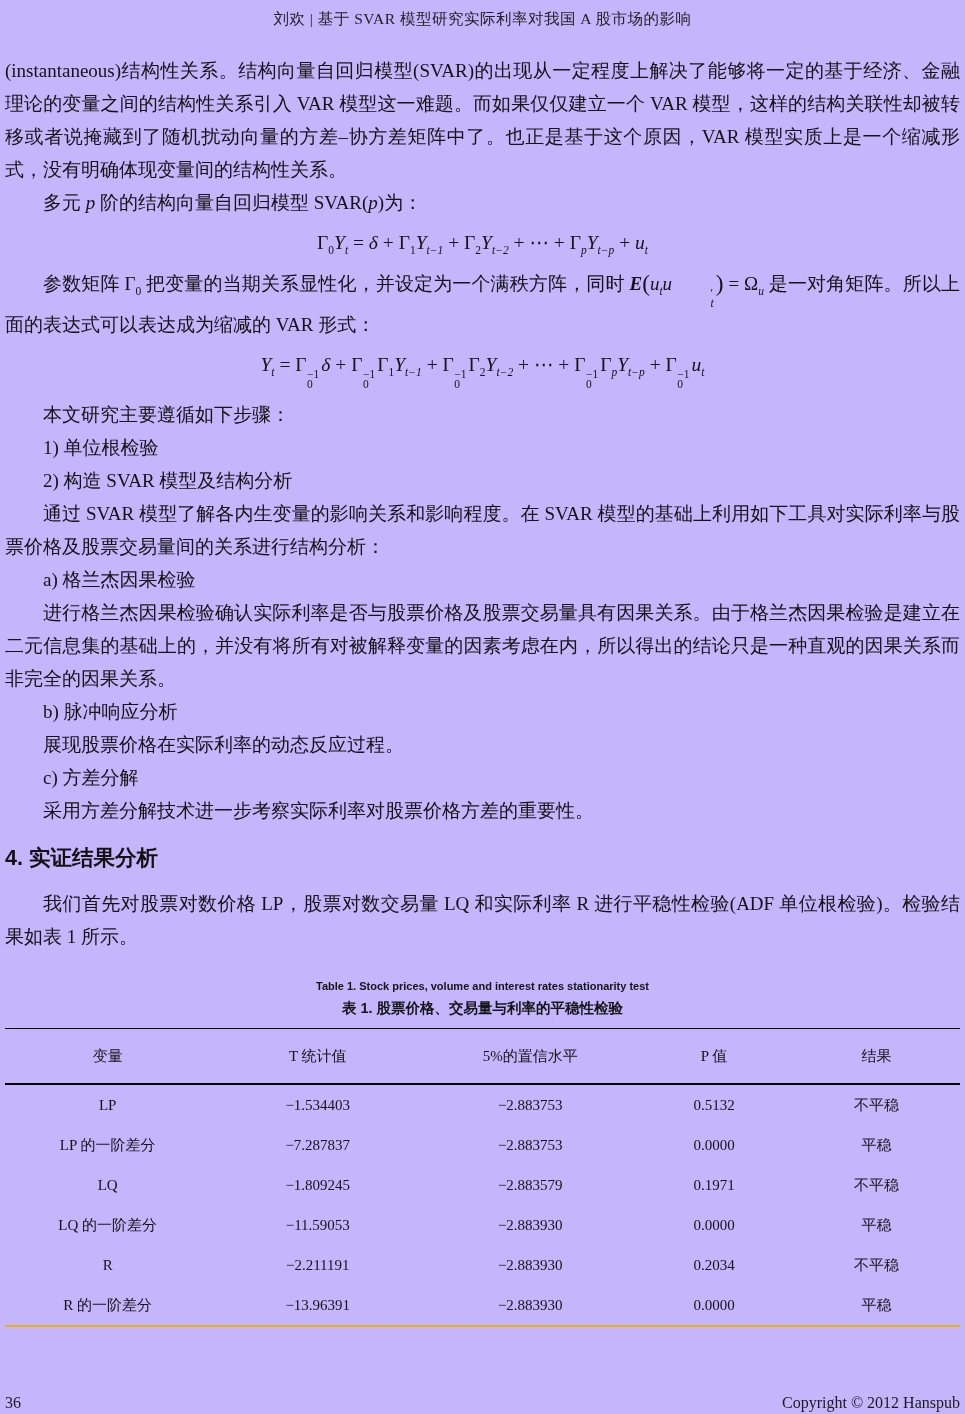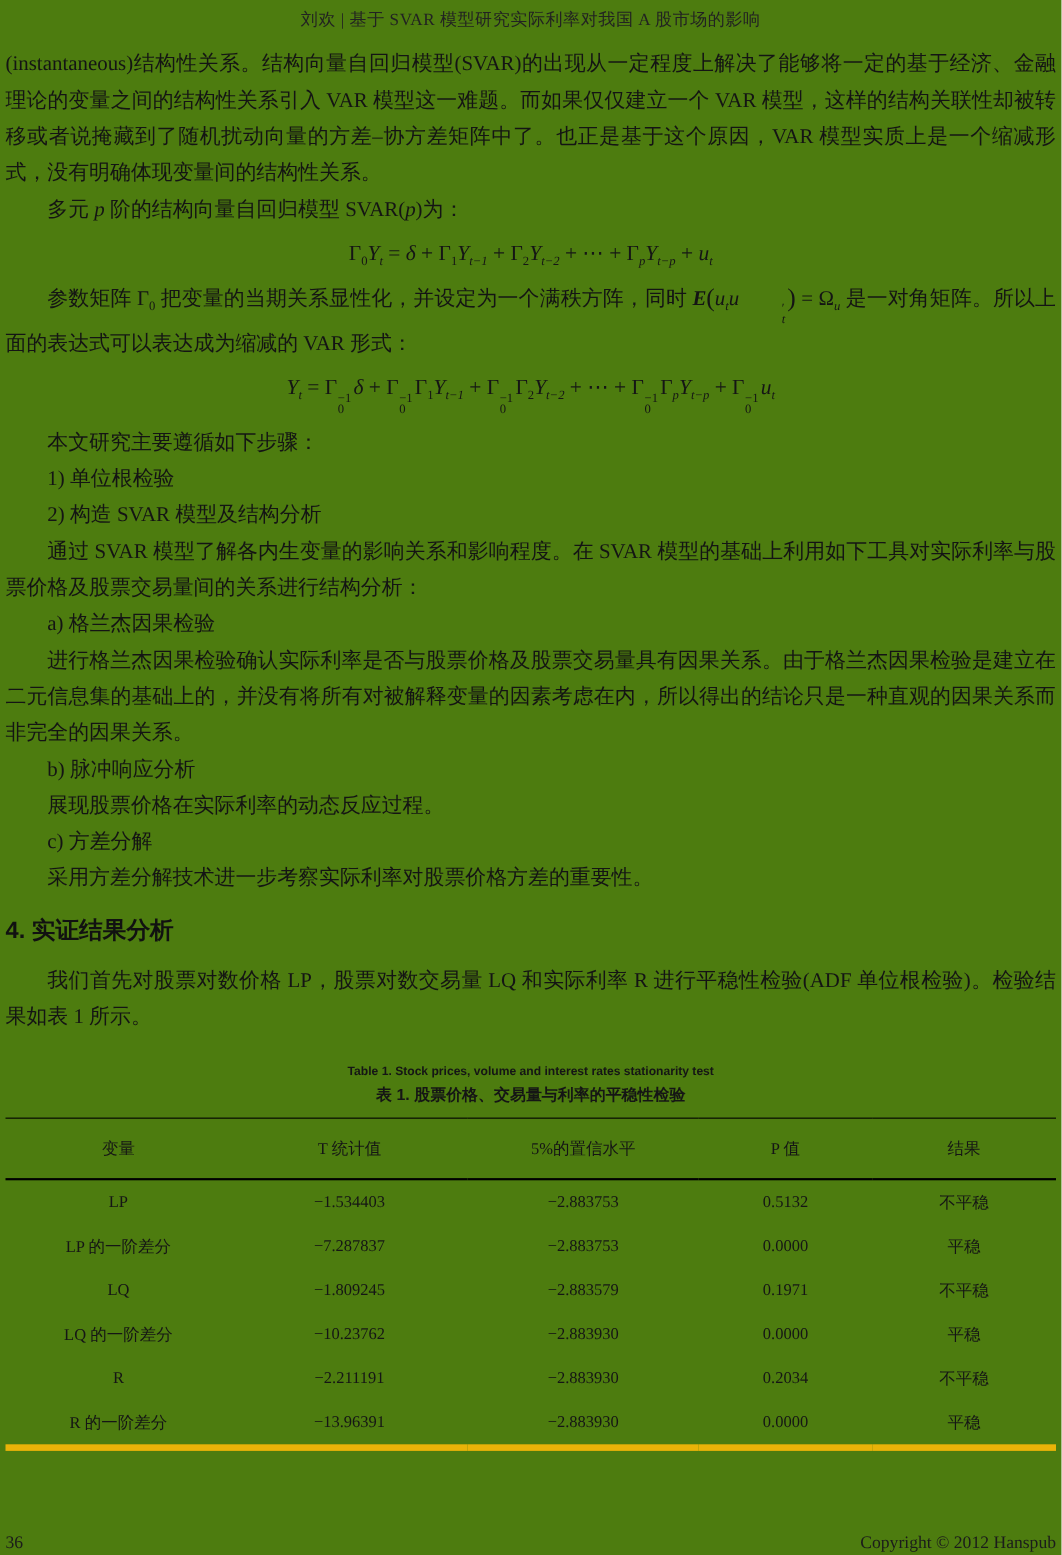--- a/index.html
+++ b/index.html
@@ -1,35 +1,35 @@
 <!DOCTYPE html>
 <html lang="zh"><head>
 <meta charset="utf-8">
 <title>Page</title>
 <style>
   html,body{margin:0;padding:0;background:#ffffff;}
   .page{
     position:relative;
     width:965px;height:1414px;
     margin:0 auto;
-    background:#4d7c0f;
+    background:#c4b5fd;
     color:#151515;
     font-family:"Liberation Serif","DejaVu Serif",serif;
     overflow:hidden;
     box-sizing:border-box;
     padding:8px 5px 4px 5px;
   }
   .running-head{
     text-align:center;
     font-size:15.5px;
     line-height:22px;
     letter-spacing:0.5px;
     color:#222;
   }
-  .content{margin-top:12px;}
+  .content{margin-top:24px;}
   .para{
     margin:0;
     font-size:19px;
     line-height:33px;
     text-align:justify;
     color:#141414;
   }
   .indent{text-indent:38px;}
   .formula{
     text-align:center;
@@ -75,21 +75,21 @@
     font-size:14.5px;
     font-weight:bold;
     line-height:23px;
     font-family:"Liberation Sans","DejaVu Sans",sans-serif;
   }
   table.data-table{
     width:100%;
     margin-top:8px;
     border-collapse:collapse;
     border-top:1px solid #000;
-    border-bottom:6px solid #eab308;
+    border-bottom:2px solid #eab308;
     font-size:15px;
   }
   table.data-table th{
     font-weight:normal;
     height:54px;
     vertical-align:middle;
     text-align:center;
     border-bottom:2px solid #000;
     padding:0;
   }
@@ -199,21 +199,21 @@
           </tr>
           <tr>
             <td>LQ</td>
             <td>−1.809245</td>
             <td>−2.883579</td>
             <td>0.1971</td>
             <td>不平稳</td>
           </tr>
           <tr>
             <td>LQ 的一阶差分</td>
-            <td>−10.23762</td>
+            <td>−11.59053</td>
             <td>−2.883930</td>
             <td>0.0000</td>
             <td>平稳</td>
           </tr>
           <tr>
             <td>R</td>
             <td>−2.211191</td>
             <td>−2.883930</td>
             <td>0.2034</td>
             <td>不平稳</td>

